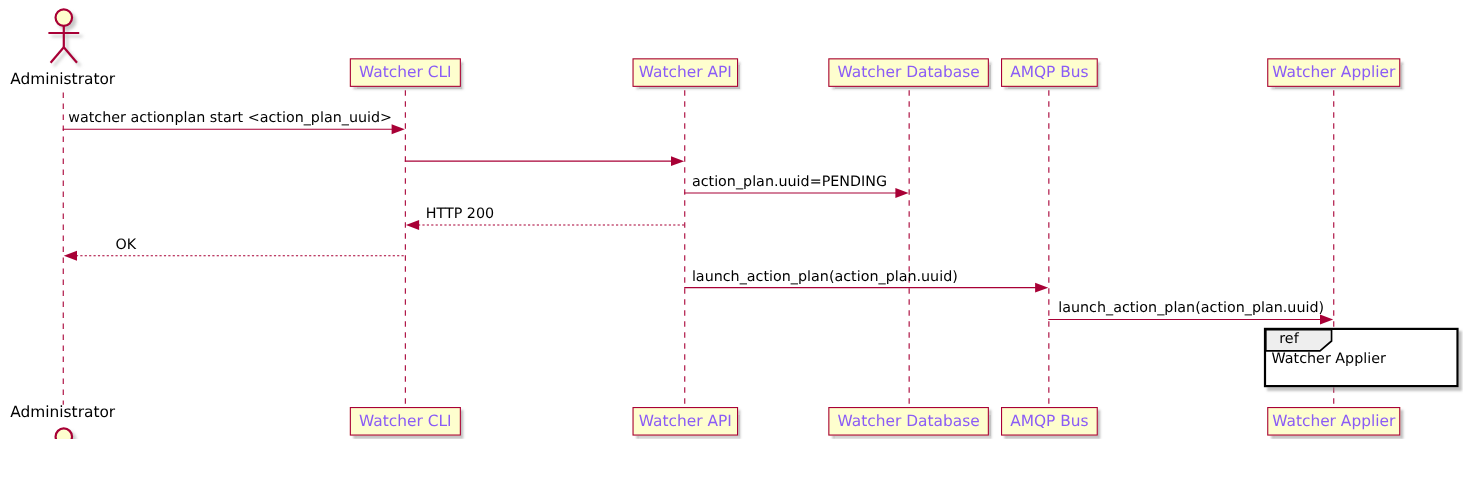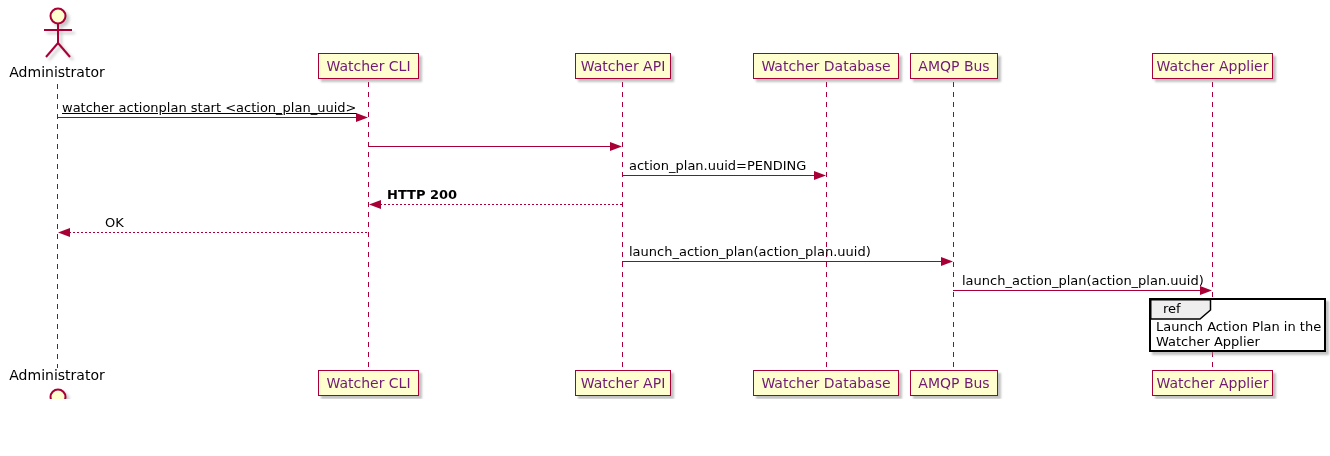--- a/index.html
+++ b/index.html
@@ -11,21 +11,21 @@
     overflow:hidden;
   }
   #wires{position:absolute;left:0;top:0;z-index:1;}
   .pbox{
     position:absolute;
     height:26px;
     background:#FEFECE;
     border:1.5px solid #A80036;
     box-shadow:3px 3px 2px rgba(145,145,145,0.55);
     display:flex;align-items:center;justify-content:center;
-    font-size:14px;color:#701a75;
+    font-size:14px;color:#8b5cf6;
     z-index:2;
     box-sizing:border-box;
     white-space:nowrap;
   }
   .actor-label{
     position:absolute;
     width:110px;left:2px;
     text-align:center;
     font-size:14px;color:#000;
     z-index:2;white-space:nowrap;
@@ -117,31 +117,30 @@
   <div class="pbox" style="left:753px;top:53px;width:146px;">Watcher Database</div>
   <div class="pbox" style="left:910px;top:53px;width:88px;">AMQP Bus</div>
   <div class="pbox" style="left:1152px;top:53px;width:121px;">Watcher Applier</div>
 
   <div class="pbox" style="left:318px;top:370px;width:101px;">Watcher CLI</div>
   <div class="pbox" style="left:575px;top:370px;width:96px;">Watcher API</div>
   <div class="pbox" style="left:753px;top:370px;width:146px;">Watcher Database</div>
   <div class="pbox" style="left:910px;top:370px;width:88px;">AMQP Bus</div>
   <div class="pbox" style="left:1152px;top:370px;width:121px;">Watcher Applier</div>
 
-  <div class="msg-label" style="left:62px;top:100px;text-decoration:underline;">watcher actionplan start &lt;action_plan_uuid&gt;</div>
+  <div class="msg-label" style="left:62px;top:100px;">watcher actionplan start &lt;action_plan_uuid&gt;</div>
   <div class="msg-label" style="left:629px;top:158px;">action_plan.uuid=PENDING</div>
-  <div class="msg-label" style="left:387px;top:187px;font-weight:bold;">HTTP 200</div>
+  <div class="msg-label" style="left:387px;top:187px;">HTTP 200</div>
   <div class="msg-label" style="left:75px;top:215px;margin-left:30px;">OK</div>
   <div class="msg-label" style="left:629px;top:244px;">launch_action_plan(action_plan.uuid)</div>
   <div class="msg-label" style="left:962px;top:273px;">launch_action_plan(action_plan.uuid)</div>
 
   <div class="ref-box">
     <svg class="ref-tab" width="62" height="21" viewBox="0 0 62 21">
       <path d="M0.75,0.75 H60.5 V11 L50,20 H0.75 Z" fill="#EEEEEE" stroke="#000000" stroke-width="1.5"></path>
     </svg>
     <span class="ref-keyword">ref</span>
     <div class="ref-body">
-      <div>Launch Action Plan in the</div>
       <div>Watcher Applier</div>
     </div>
   </div>
 
 </div>
 
 </body></html>

